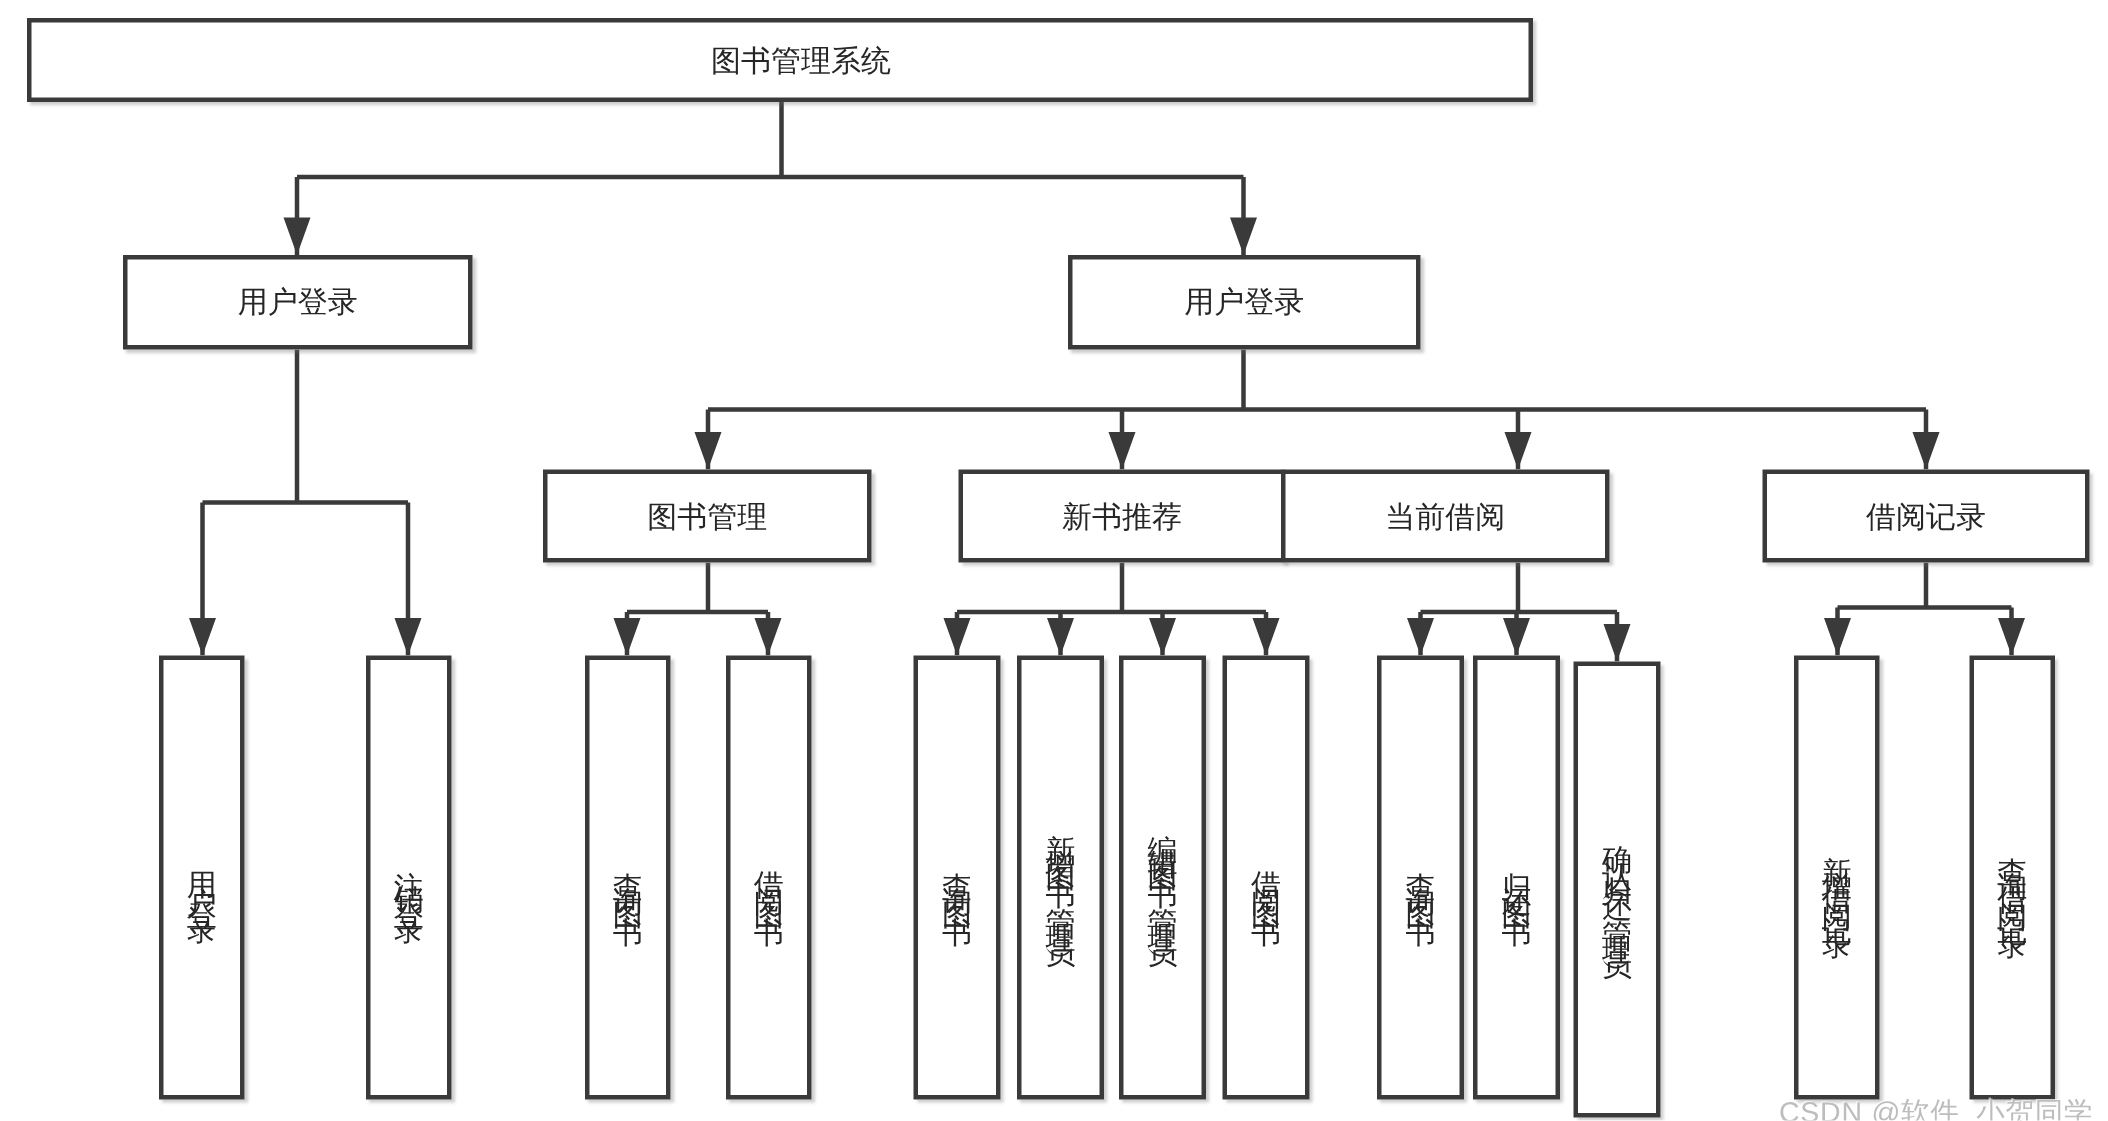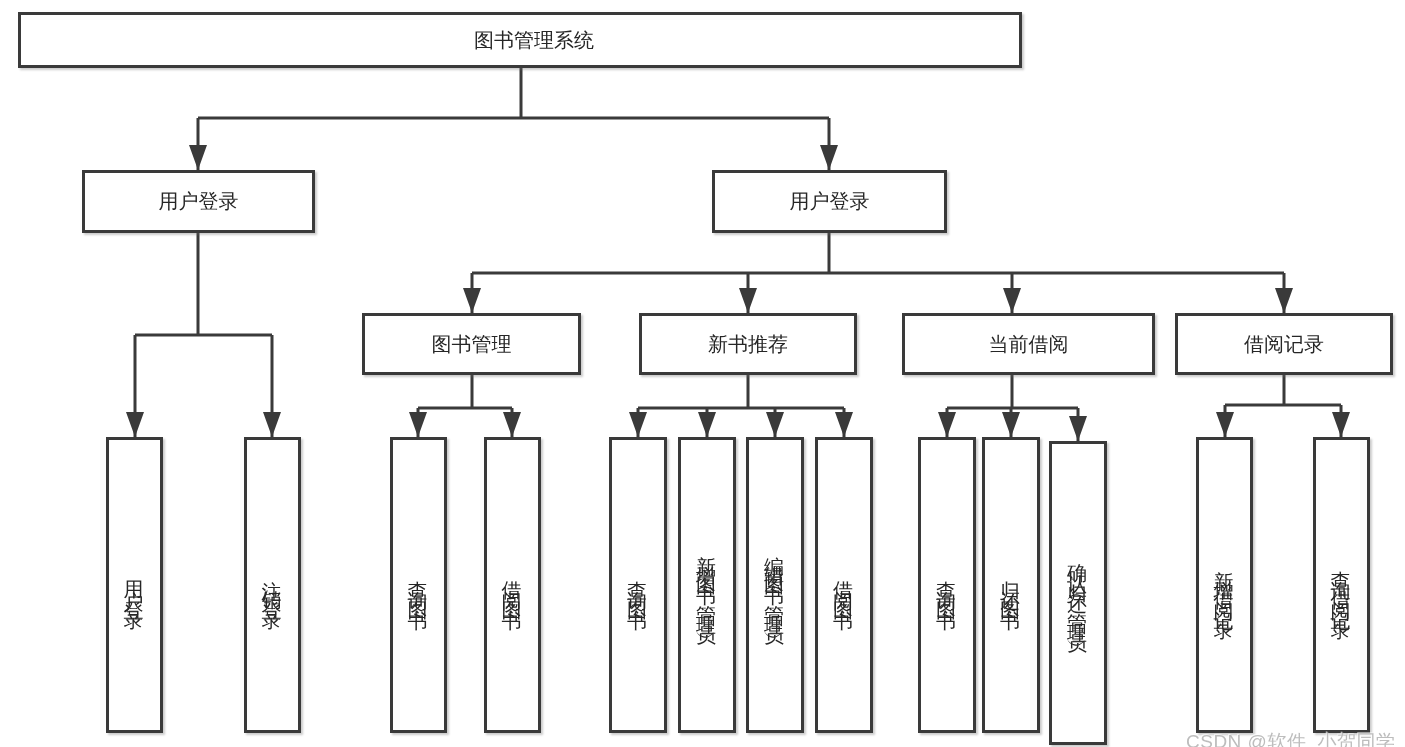--- a/index.html
+++ b/index.html
@@ -53,21 +53,21 @@
     white-space: nowrap;
     text-shadow: 1px 1px 0 rgba(255,255,255,0.65), -1px -1px 0 rgba(255,255,255,0.65);
     margin-top: 15px;
   }
   
   .pos-root { left: 18px;   top: 12px;  width: 1004px; height: 56px; padding-left: 28px; }
   .pos-ul   { left: 82px;   top: 170px; width: 233px;  height: 63px; }
   .pos-bm   { left: 712px;  top: 170px; width: 235px;  height: 63px; }
   .pos-nbr  { left: 362px;  top: 313px; width: 219px;  height: 62px; }
   .pos-bb   { left: 639px;  top: 313px; width: 218px;  height: 62px; }
-  .pos-cb   { left: 902px;  top: 313px; width: 253px;  height: 62px; }
+  .pos-cb   { left: 854px;  top: 313px; width: 219px;  height: 62px; }
   .pos-br   { left: 1175px; top: 313px; width: 218px;  height: 62px; text-align: center; }
   .pos-ul1  { left: 106px;  top: 437px; width: 57px;   height: 296px; }
   .pos-ul2  { left: 244px;  top: 437px; width: 57px;   height: 296px; }
   .pos-rec1 { left: 390px;  top: 437px; width: 57px;   height: 296px; }
   .pos-rec2 { left: 484px;  top: 437px; width: 57px;   height: 296px; }
   .pos-bb1  { left: 609px;  top: 437px; width: 58px;   height: 296px; }
   .pos-bb2  { left: 678px;  top: 437px; width: 58px;   height: 296px; }
   .pos-bb3  { left: 746px;  top: 437px; width: 58px;   height: 296px; }
   .pos-bb4  { left: 815px;  top: 437px; width: 58px;   height: 296px; }
   .pos-cb1  { left: 918px;  top: 437px; width: 58px;   height: 296px; }

